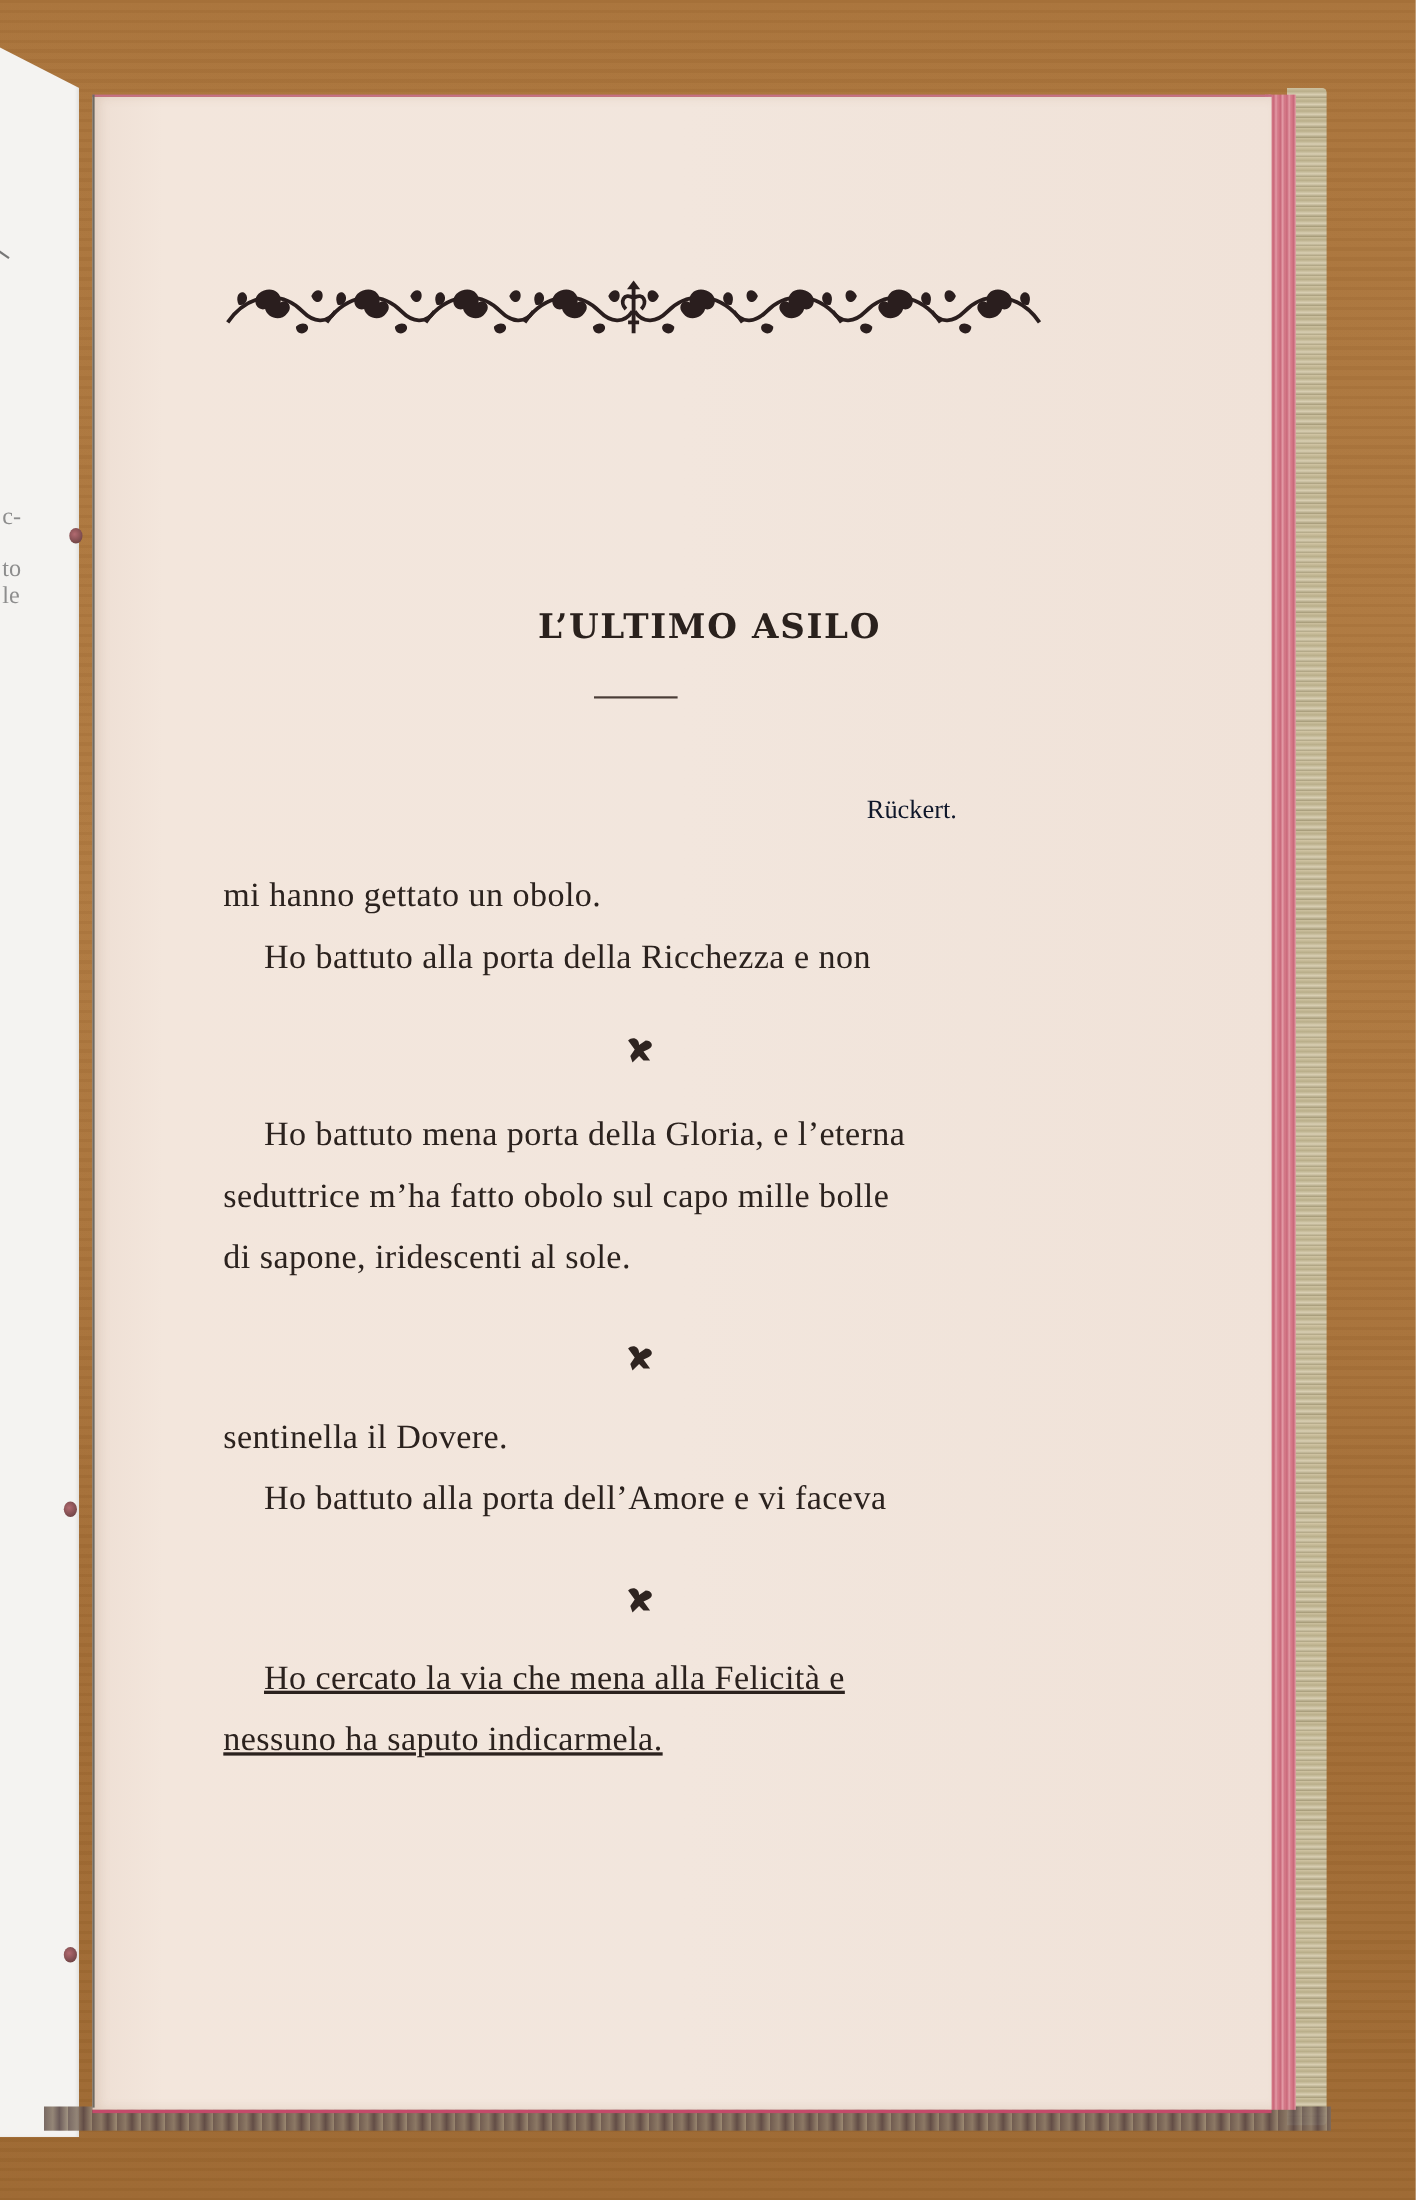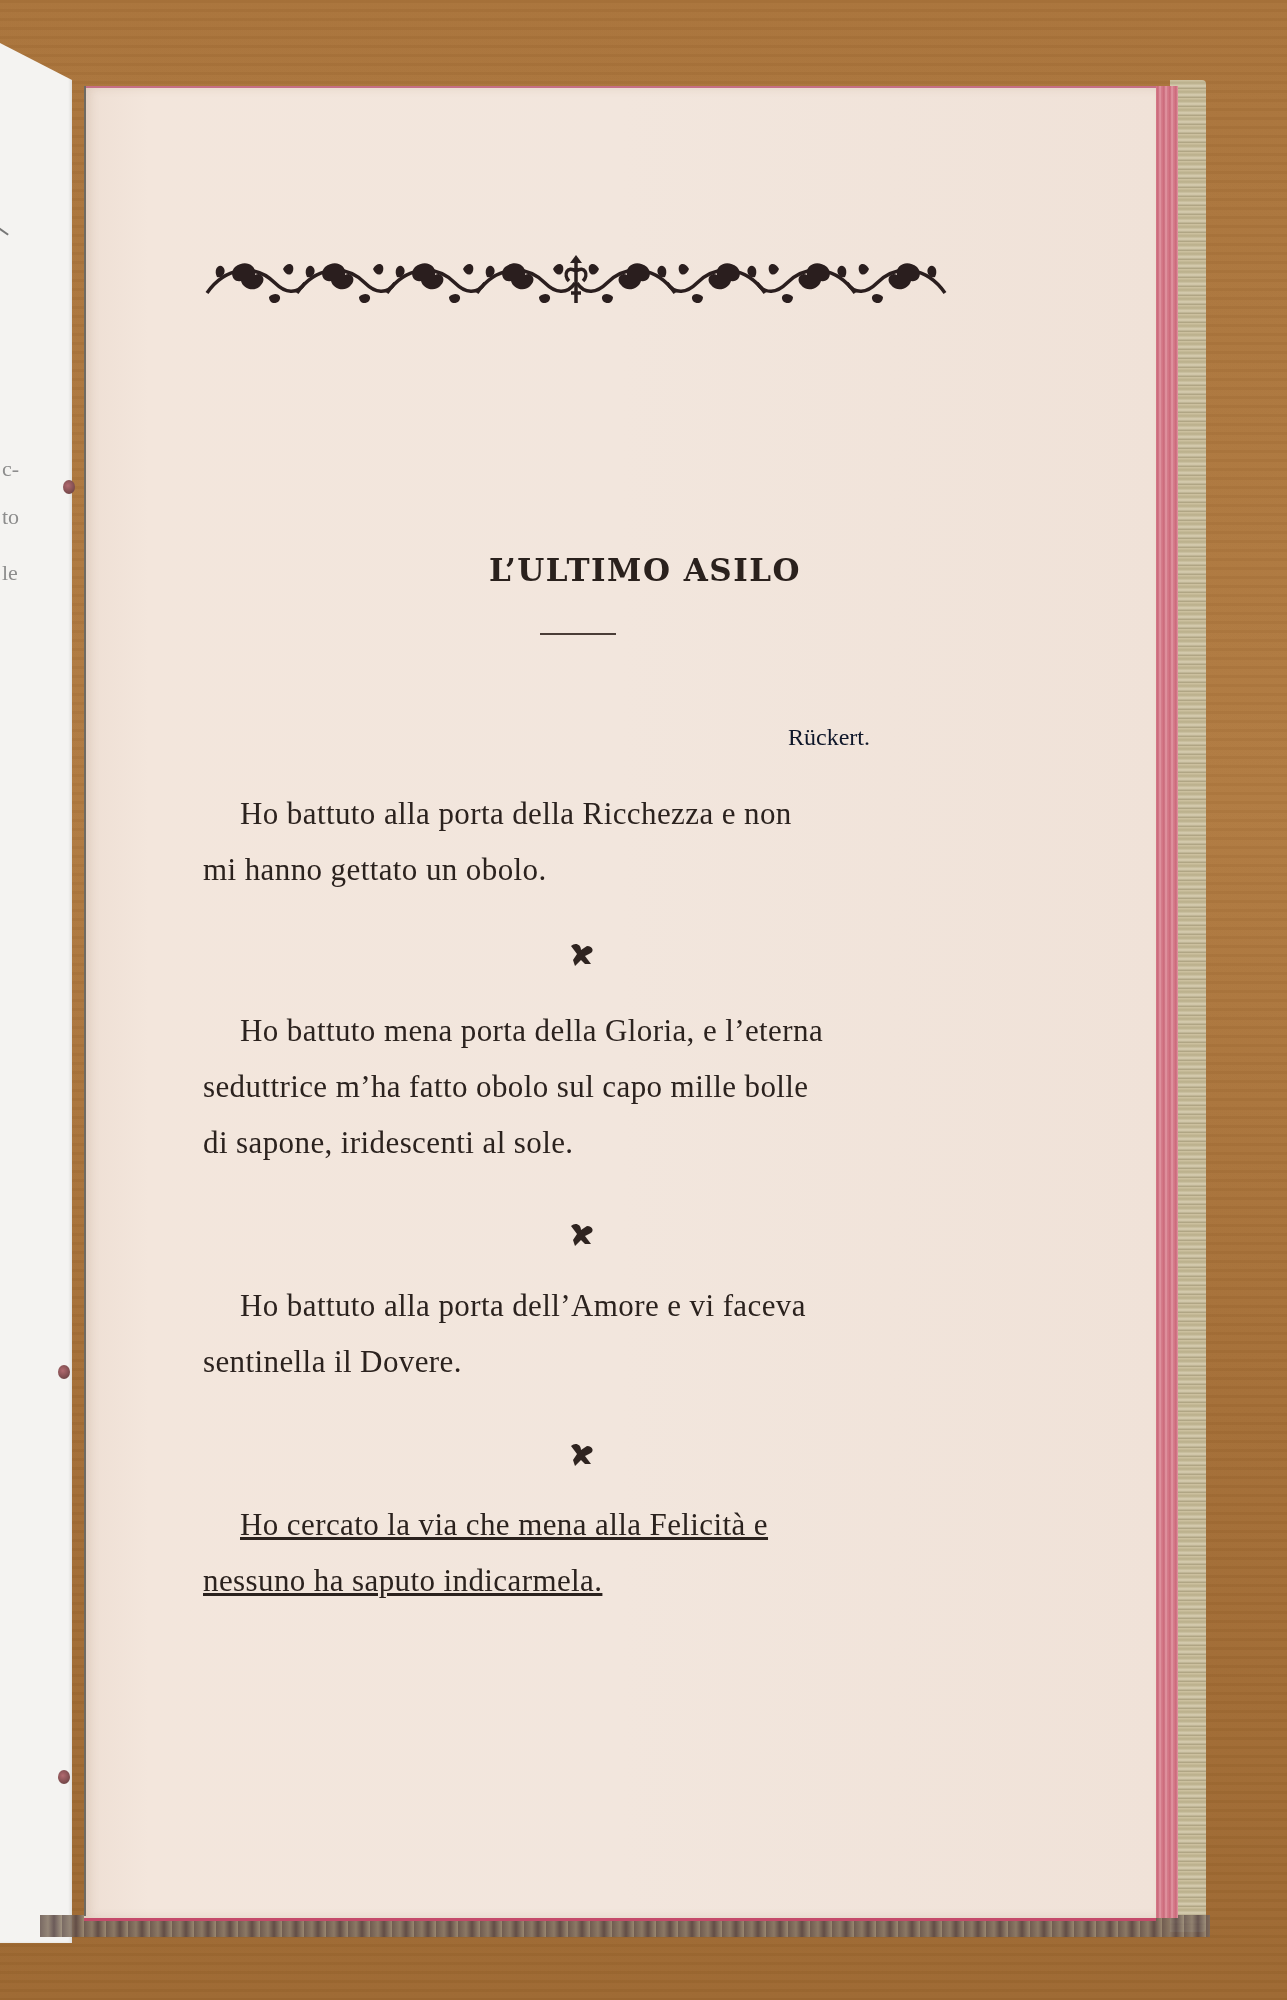--- a/index.html
+++ b/index.html
@@ -84,21 +84,21 @@
 </style>
 </head>
 <body>
 
 <div class="wood-grain"></div>
 
 <div class="left-page">
   <div class="left-mark"></div>
   <span class="left-page-text" style="top:420px">c-</span>
   <span class="left-page-text" style="top:468px">to</span>
-  <span class="left-page-text" style="top:524px">le</span>
+  <span class="left-page-text" style="top:492px">le</span>
 </div>
 
 <div class="cover-edge"></div>
 <div class="cover-bottom"></div>
 <div class="page-edge"></div>
 
 <div class="page"></div>
 <div class="gutter-line"></div>
 <div class="stitch" style="left:63px; top:480px;"></div>
 <div class="stitch" style="left:58px; top:1365px;"></div>
@@ -126,41 +126,41 @@
     <use href="#unit" x="180" y="0"></use>
     <use href="#unit" x="270" y="0"></use>
   </g>
 </svg>
 
 <div class="title">L’ULTIMO ASILO</div>
 <div class="rule"></div>
 <div class="attribution">Rückert.</div>
 
 <div class="stanza" style="top:786px;">
+  <span class="line">mi hanno gettato un obolo.</span>
   <span class="line first">Ho battuto alla porta della Ricchezza e non</span>
-  <span class="line">mi hanno gettato un obolo.</span>
 </div>
 
 <svg class="separator" style="top:940px;" viewBox="0 0 30 30">
   <path d="M4,6 C8,2 14,4 14,10 L20,6 C26,6 28,12 22,14 L18,16 L24,24 L18,24 L14,20 L8,26 L6,20 L10,14 Z" fill="#2f2420"></path>
 </svg>
 
 <div class="stanza" style="top:1003px;">
   <span class="line first">Ho battuto mena porta della Gloria, e l’eterna</span>
   <span class="line">seduttrice m’ha fatto obolo sul capo mille bolle</span>
   <span class="line">di sapone, iridescenti al sole.</span>
 </div>
 
 <svg class="separator" style="top:1220px;" viewBox="0 0 30 30">
   <path d="M4,6 C8,2 14,4 14,10 L20,6 C26,6 28,12 22,14 L18,16 L24,24 L18,24 L14,20 L8,26 L6,20 L10,14 Z" fill="#2f2420"></path>
 </svg>
 
 <div class="stanza" style="top:1278px;">
+  <span class="line">sentinella il Dovere.</span>
   <span class="line first">Ho battuto alla porta dell’Amore e vi faceva</span>
-  <span class="line">sentinella il Dovere.</span>
 </div>
 
 <svg class="separator" style="top:1440px;" viewBox="0 0 30 30">
   <path d="M4,6 C8,2 14,4 14,10 L20,6 C26,6 28,12 22,14 L18,16 L24,24 L18,24 L14,20 L8,26 L6,20 L10,14 Z" fill="#2f2420"></path>
 </svg>
 
 <div class="stanza" style="top:1497px;text-decoration:underline;">
   <span class="line first">Ho cercato la via che mena alla Felicità e</span>
   <span class="line">nessuno ha saputo indicarmela.</span>
 </div>

